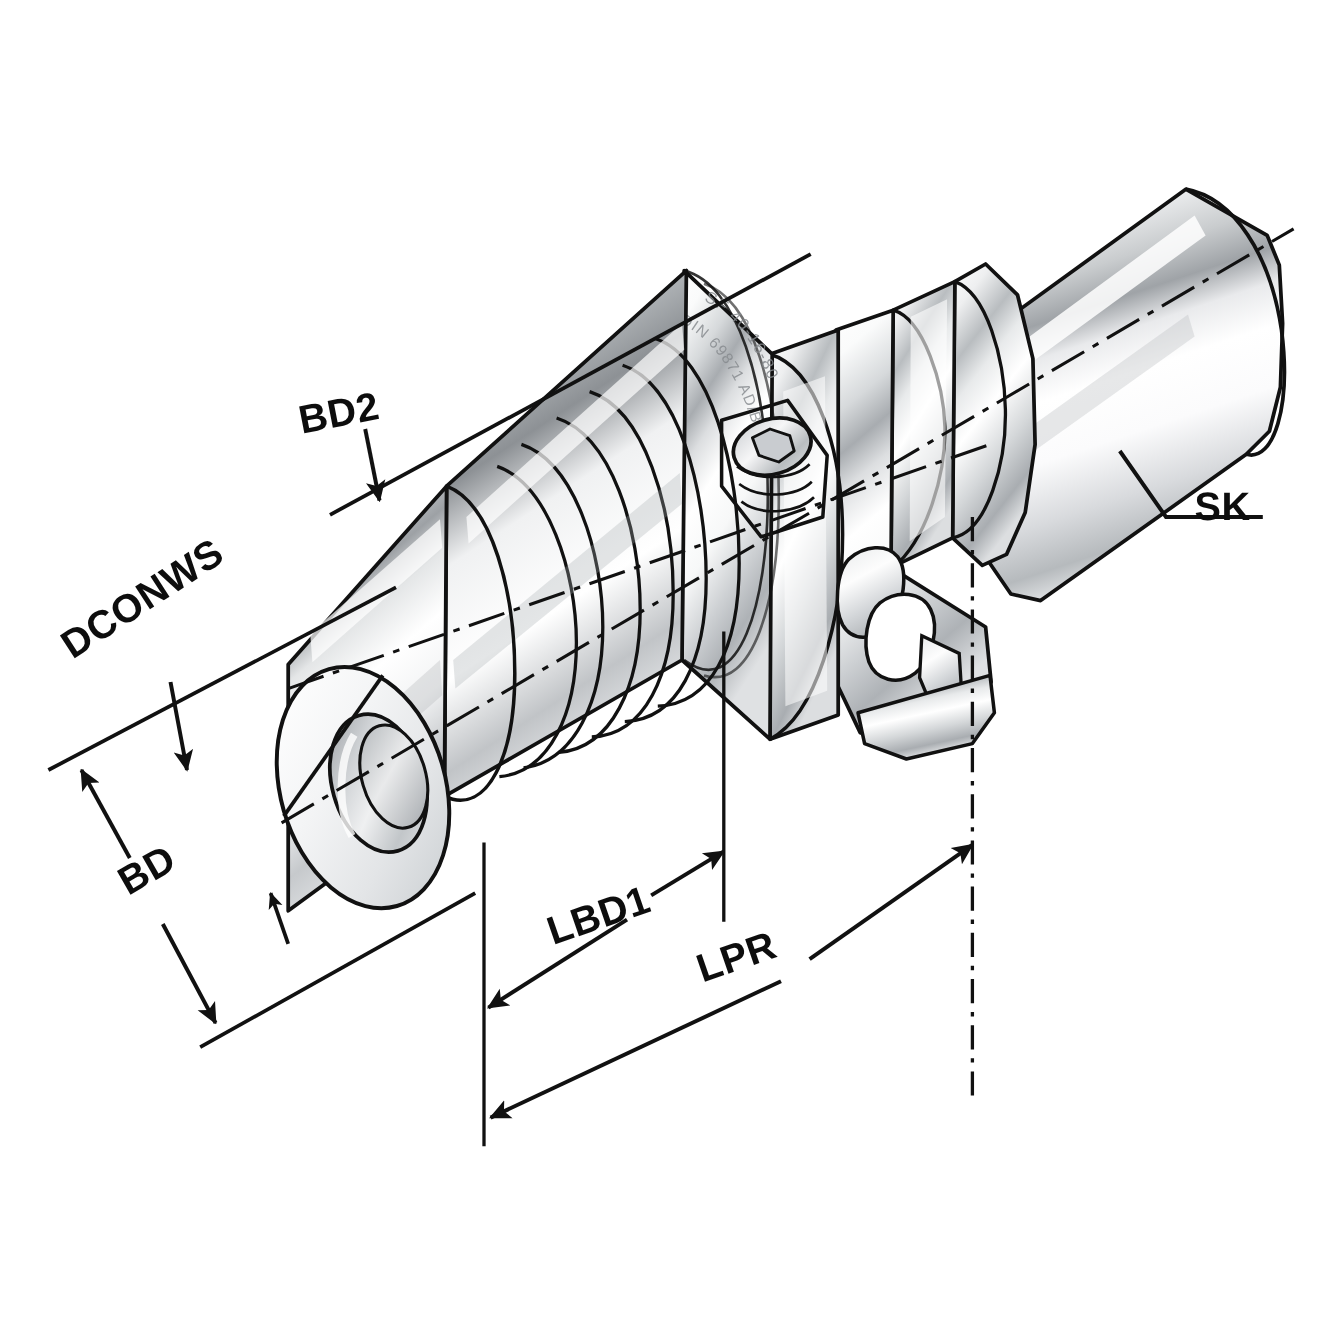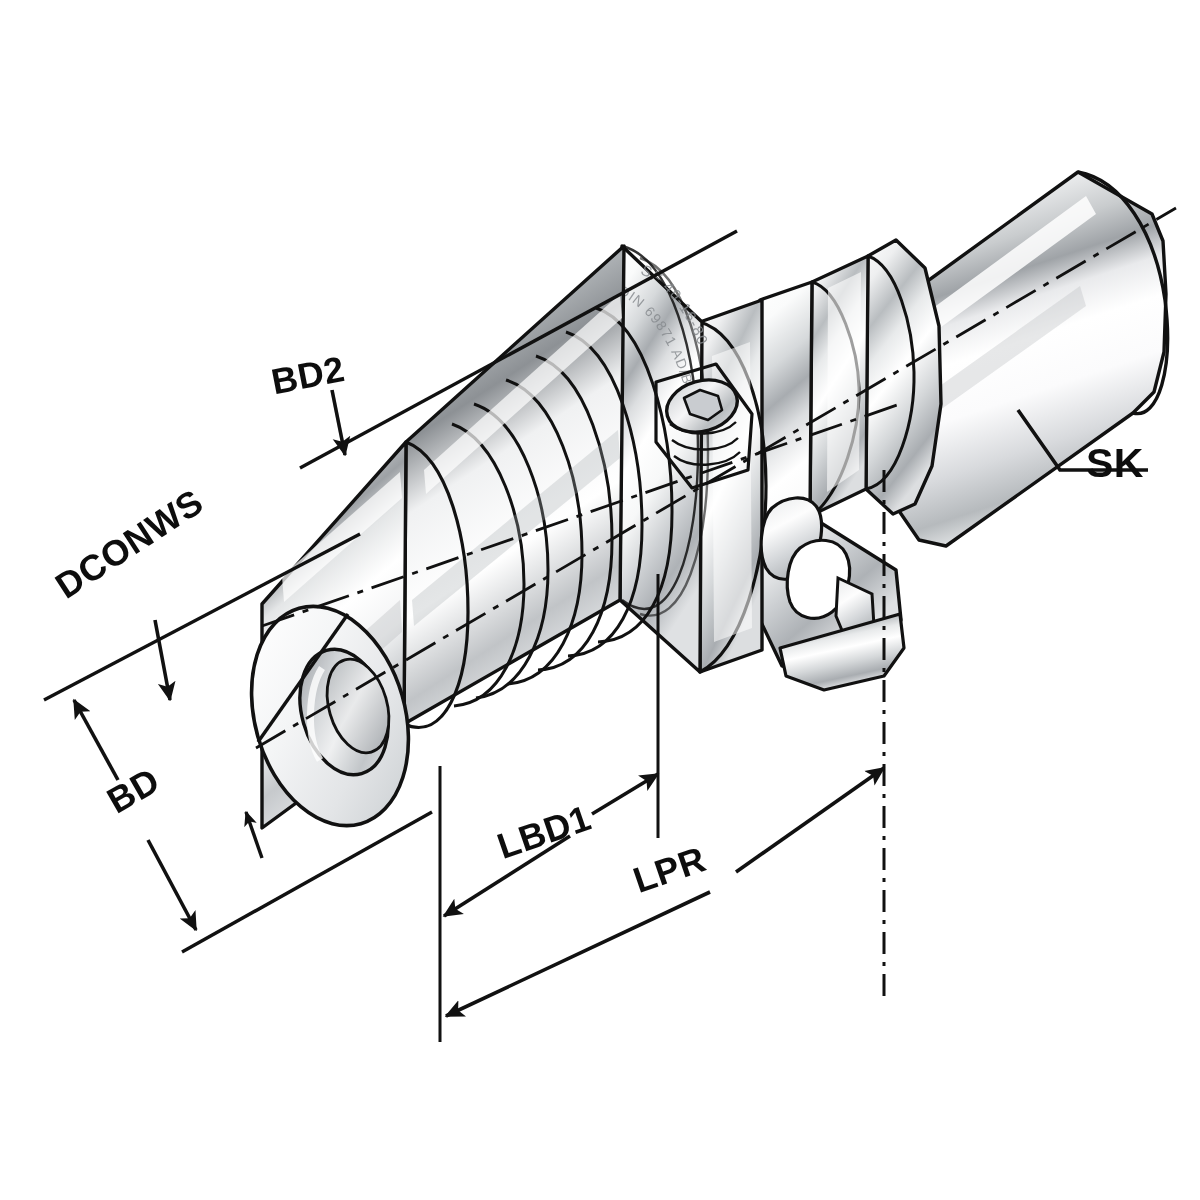--- a/index.html
+++ b/index.html
@@ -269,15 +269,15 @@
   <div class="dimlabel" style="left:268px;top:362px;font-size:36px;transform:rotate(-11deg);transform-origin:0 0;">BD2</div>
 
   <div class="dimlabel" style="left:48px;top:572px;font-size:36px;transform:rotate(-33deg);transform-origin:0 0;">DCONWS</div>
 
   <div class="dimlabel" style="left:100px;top:786px;font-size:36px;transform:rotate(-30deg);transform-origin:0 0;">BD</div>
 
   <div class="dimlabel" style="left:492px;top:828px;font-size:36px;transform:rotate(-19deg);transform-origin:0 0;">LBD1</div>
 
   <div class="dimlabel" style="left:628px;top:862px;font-size:36px;transform:rotate(-19deg);transform-origin:0 0;">LPR</div>
 
-  <div class="dimlabel" style="left:1086px;top:440px;font-size:41px;">SK</div>
+  <div class="dimlabel" style="left:1086px;top:440px;font-size:36px;">SK</div>
 
 </div>
 
 </body></html>

